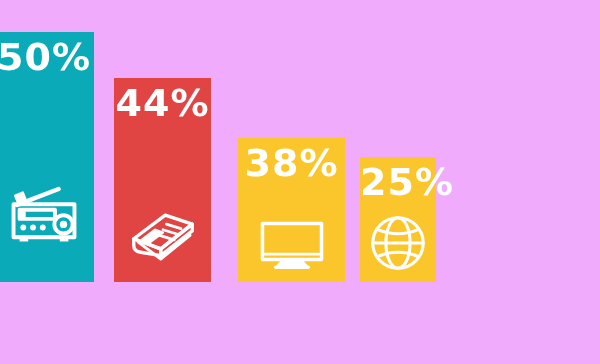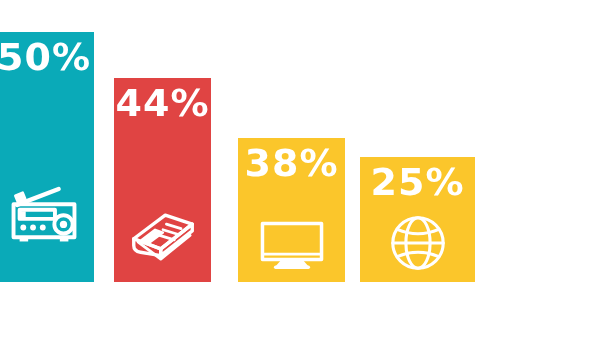--- a/index.html
+++ b/index.html
@@ -4,21 +4,21 @@
 <style>
   html, body {
     margin: 0;
     padding: 0;
     background: #000000;
   }
   #chart-root {
     position: relative;
     width: 600px;
     height: 364px;
-    background: #ffffff;
+    background: #f0abfc;
     overflow: hidden;
     font-family: "DejaVu Sans", sans-serif;
   }
   .bar {
     position: absolute;
     box-sizing: border-box;
     display: block;
   }
   .bar-value {
     position: absolute;
@@ -91,21 +91,21 @@
     <div class="bar-icon" style="top: 68px; height: 70px;">
       <svg viewBox="0 0 64 64" width="70" height="70" fill="none" stroke="#ffffff" stroke-width="3.2" stroke-linejoin="round" stroke-linecap="round">
         <rect x="5" y="16" width="54" height="33"></rect>
         <path d="M5 44 L59 44" stroke-width="2.4"></path>
         <path d="M24 49 L18 56 L46 56 L40 49" fill="#ffffff" stroke-width="2.6"></path>
         <path d="M17 56 L47 56" stroke-width="3"></path>
       </svg>
     </div>
   </div>
 
-  <div class="bar" id="bar-3" style="left: 360px; top: 157px; width: 115px; height: 125px; background: rgb(251, 198, 43);">
+  <div class="bar" id="bar-3" style="left: 360px; top: 157px; width: 76px; height: 125px; background: rgb(251, 198, 43);">
     <div class="bar-value" style="top: 6px;">25%</div>
     <div class="bar-icon" style="top: 55px; height: 62px;">
       <svg viewBox="0 0 64 64" width="62" height="62" fill="none" stroke="#ffffff" stroke-width="3.2" stroke-linejoin="round" stroke-linecap="round">
         <circle cx="32" cy="32" r="26"></circle>
         <ellipse cx="32" cy="32" rx="12.5" ry="26"></ellipse>
         <path d="M6 32 L58 32"></path>
         <path d="M10.5 18 Q32 27 53.5 18"></path>
         <path d="M10.5 46 Q32 37 53.5 46"></path>
       </svg>
     </div>

